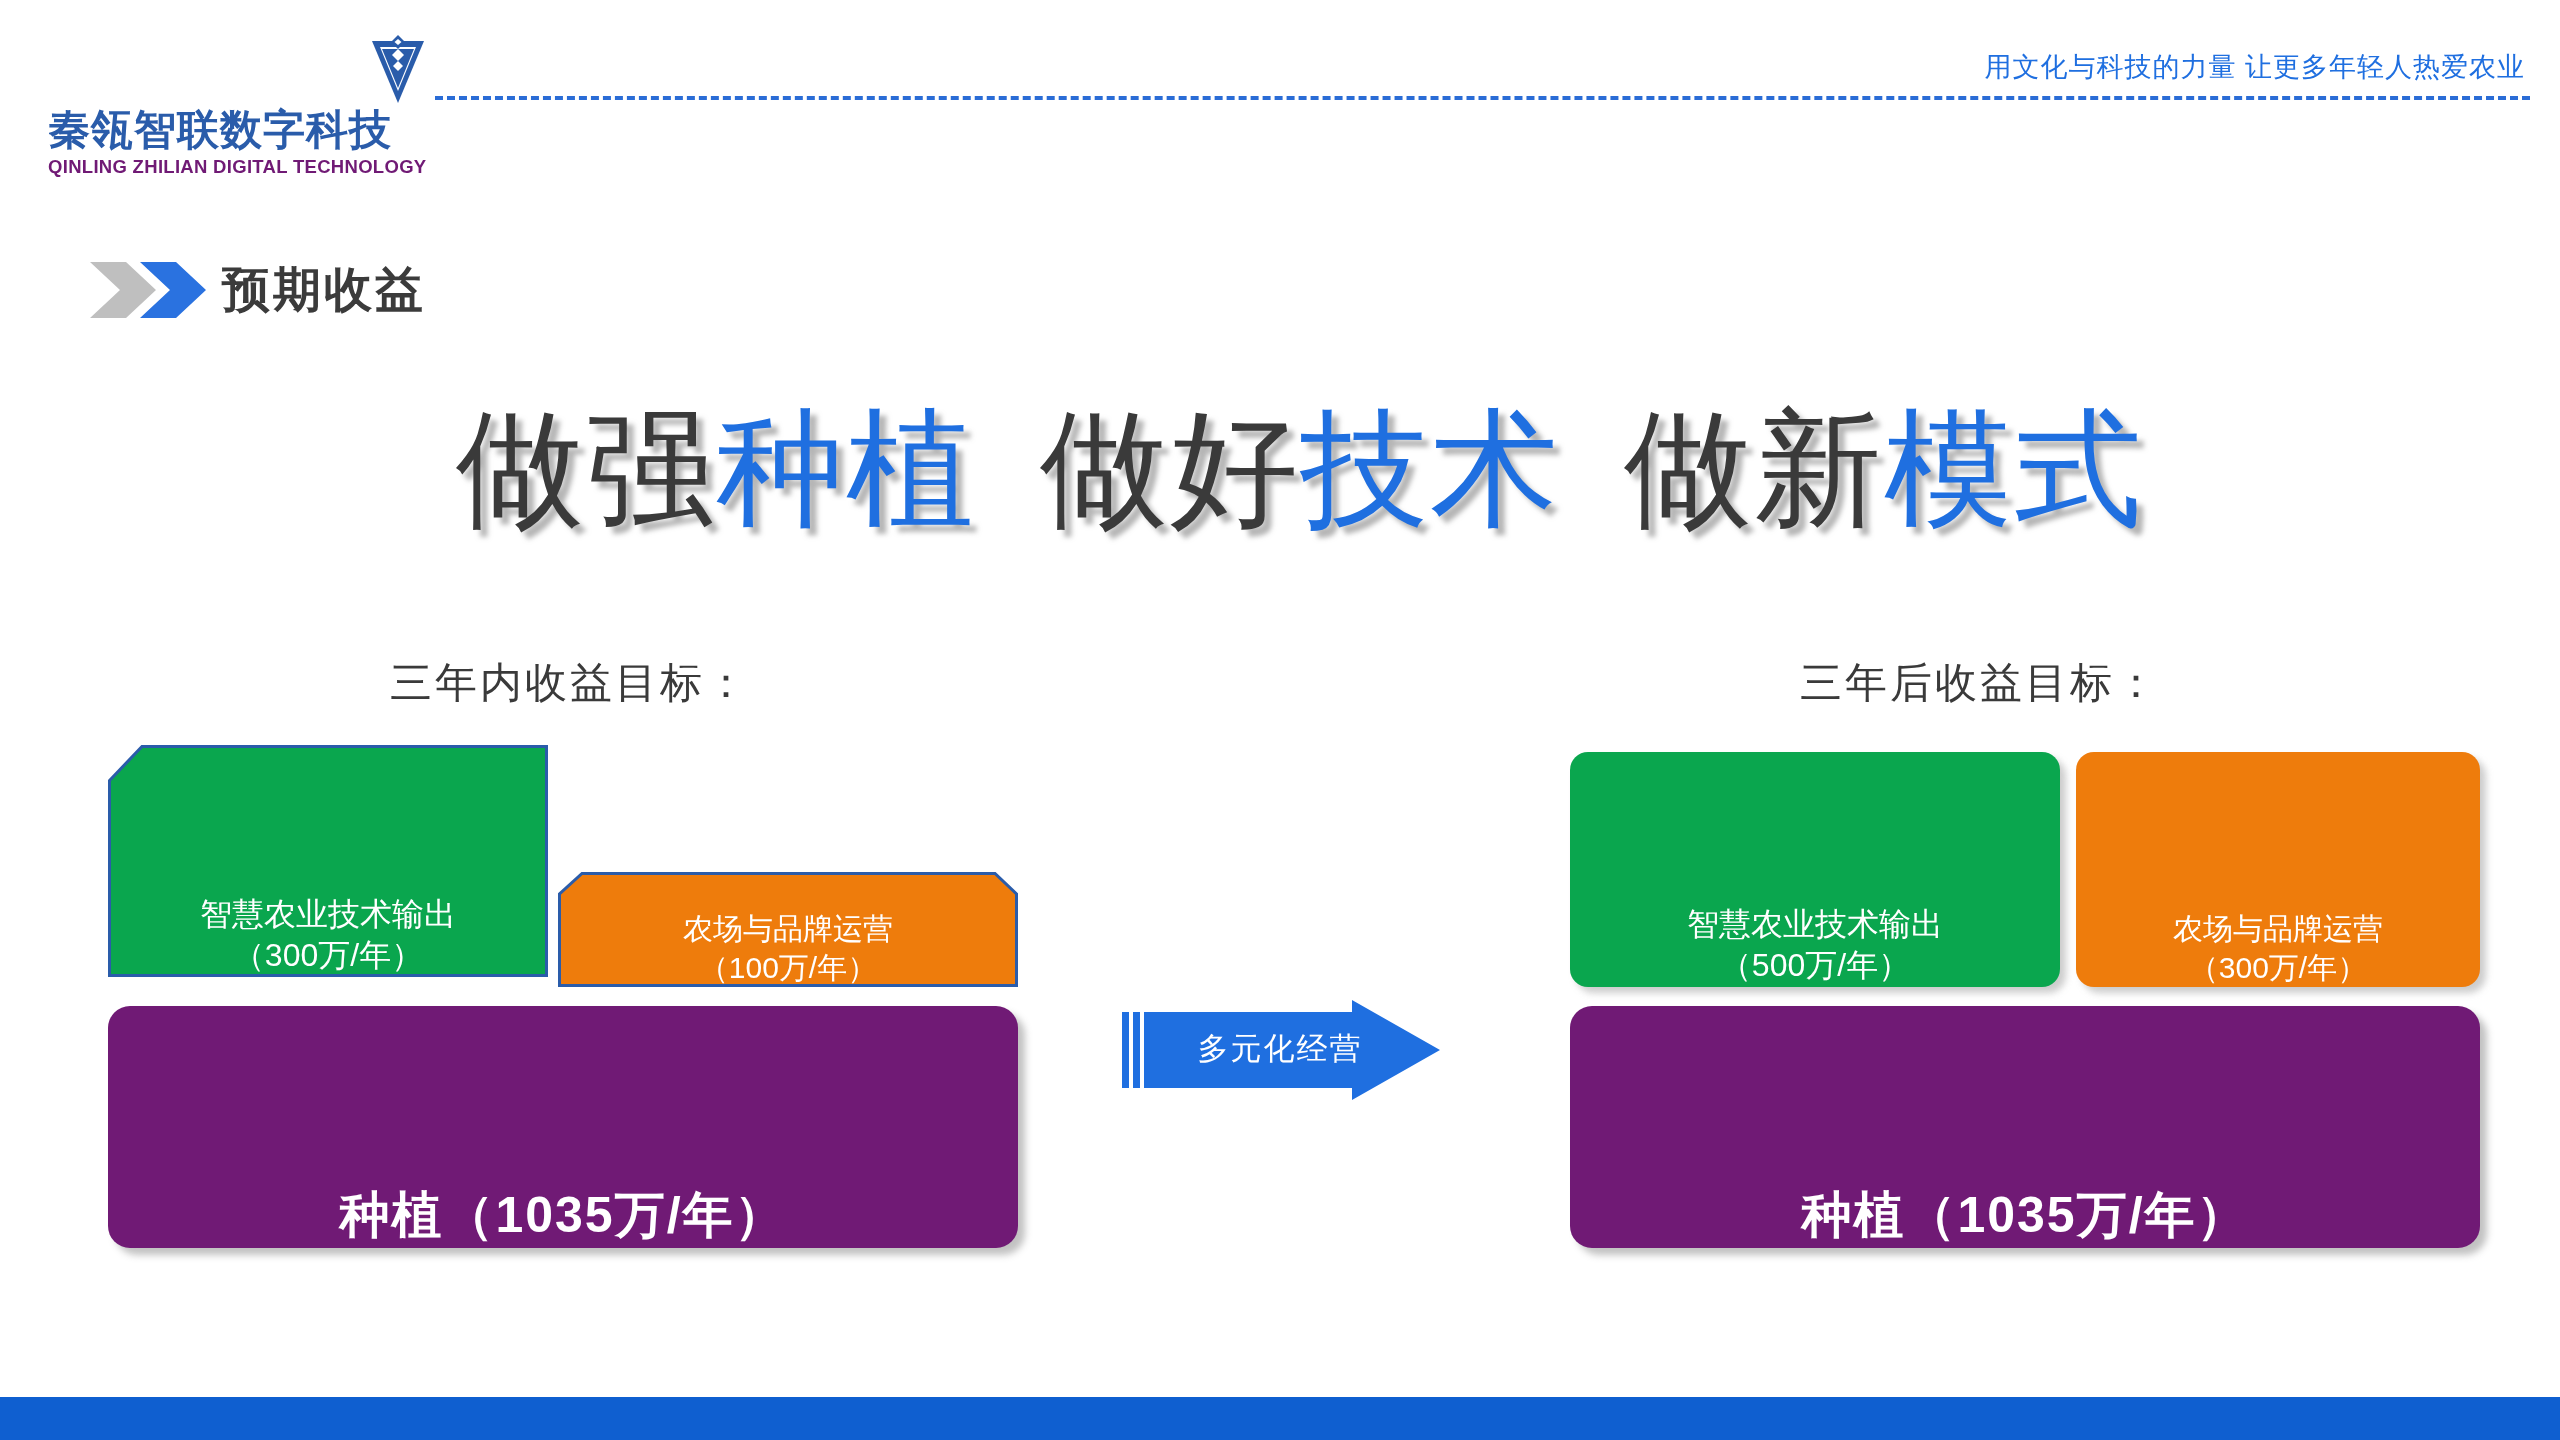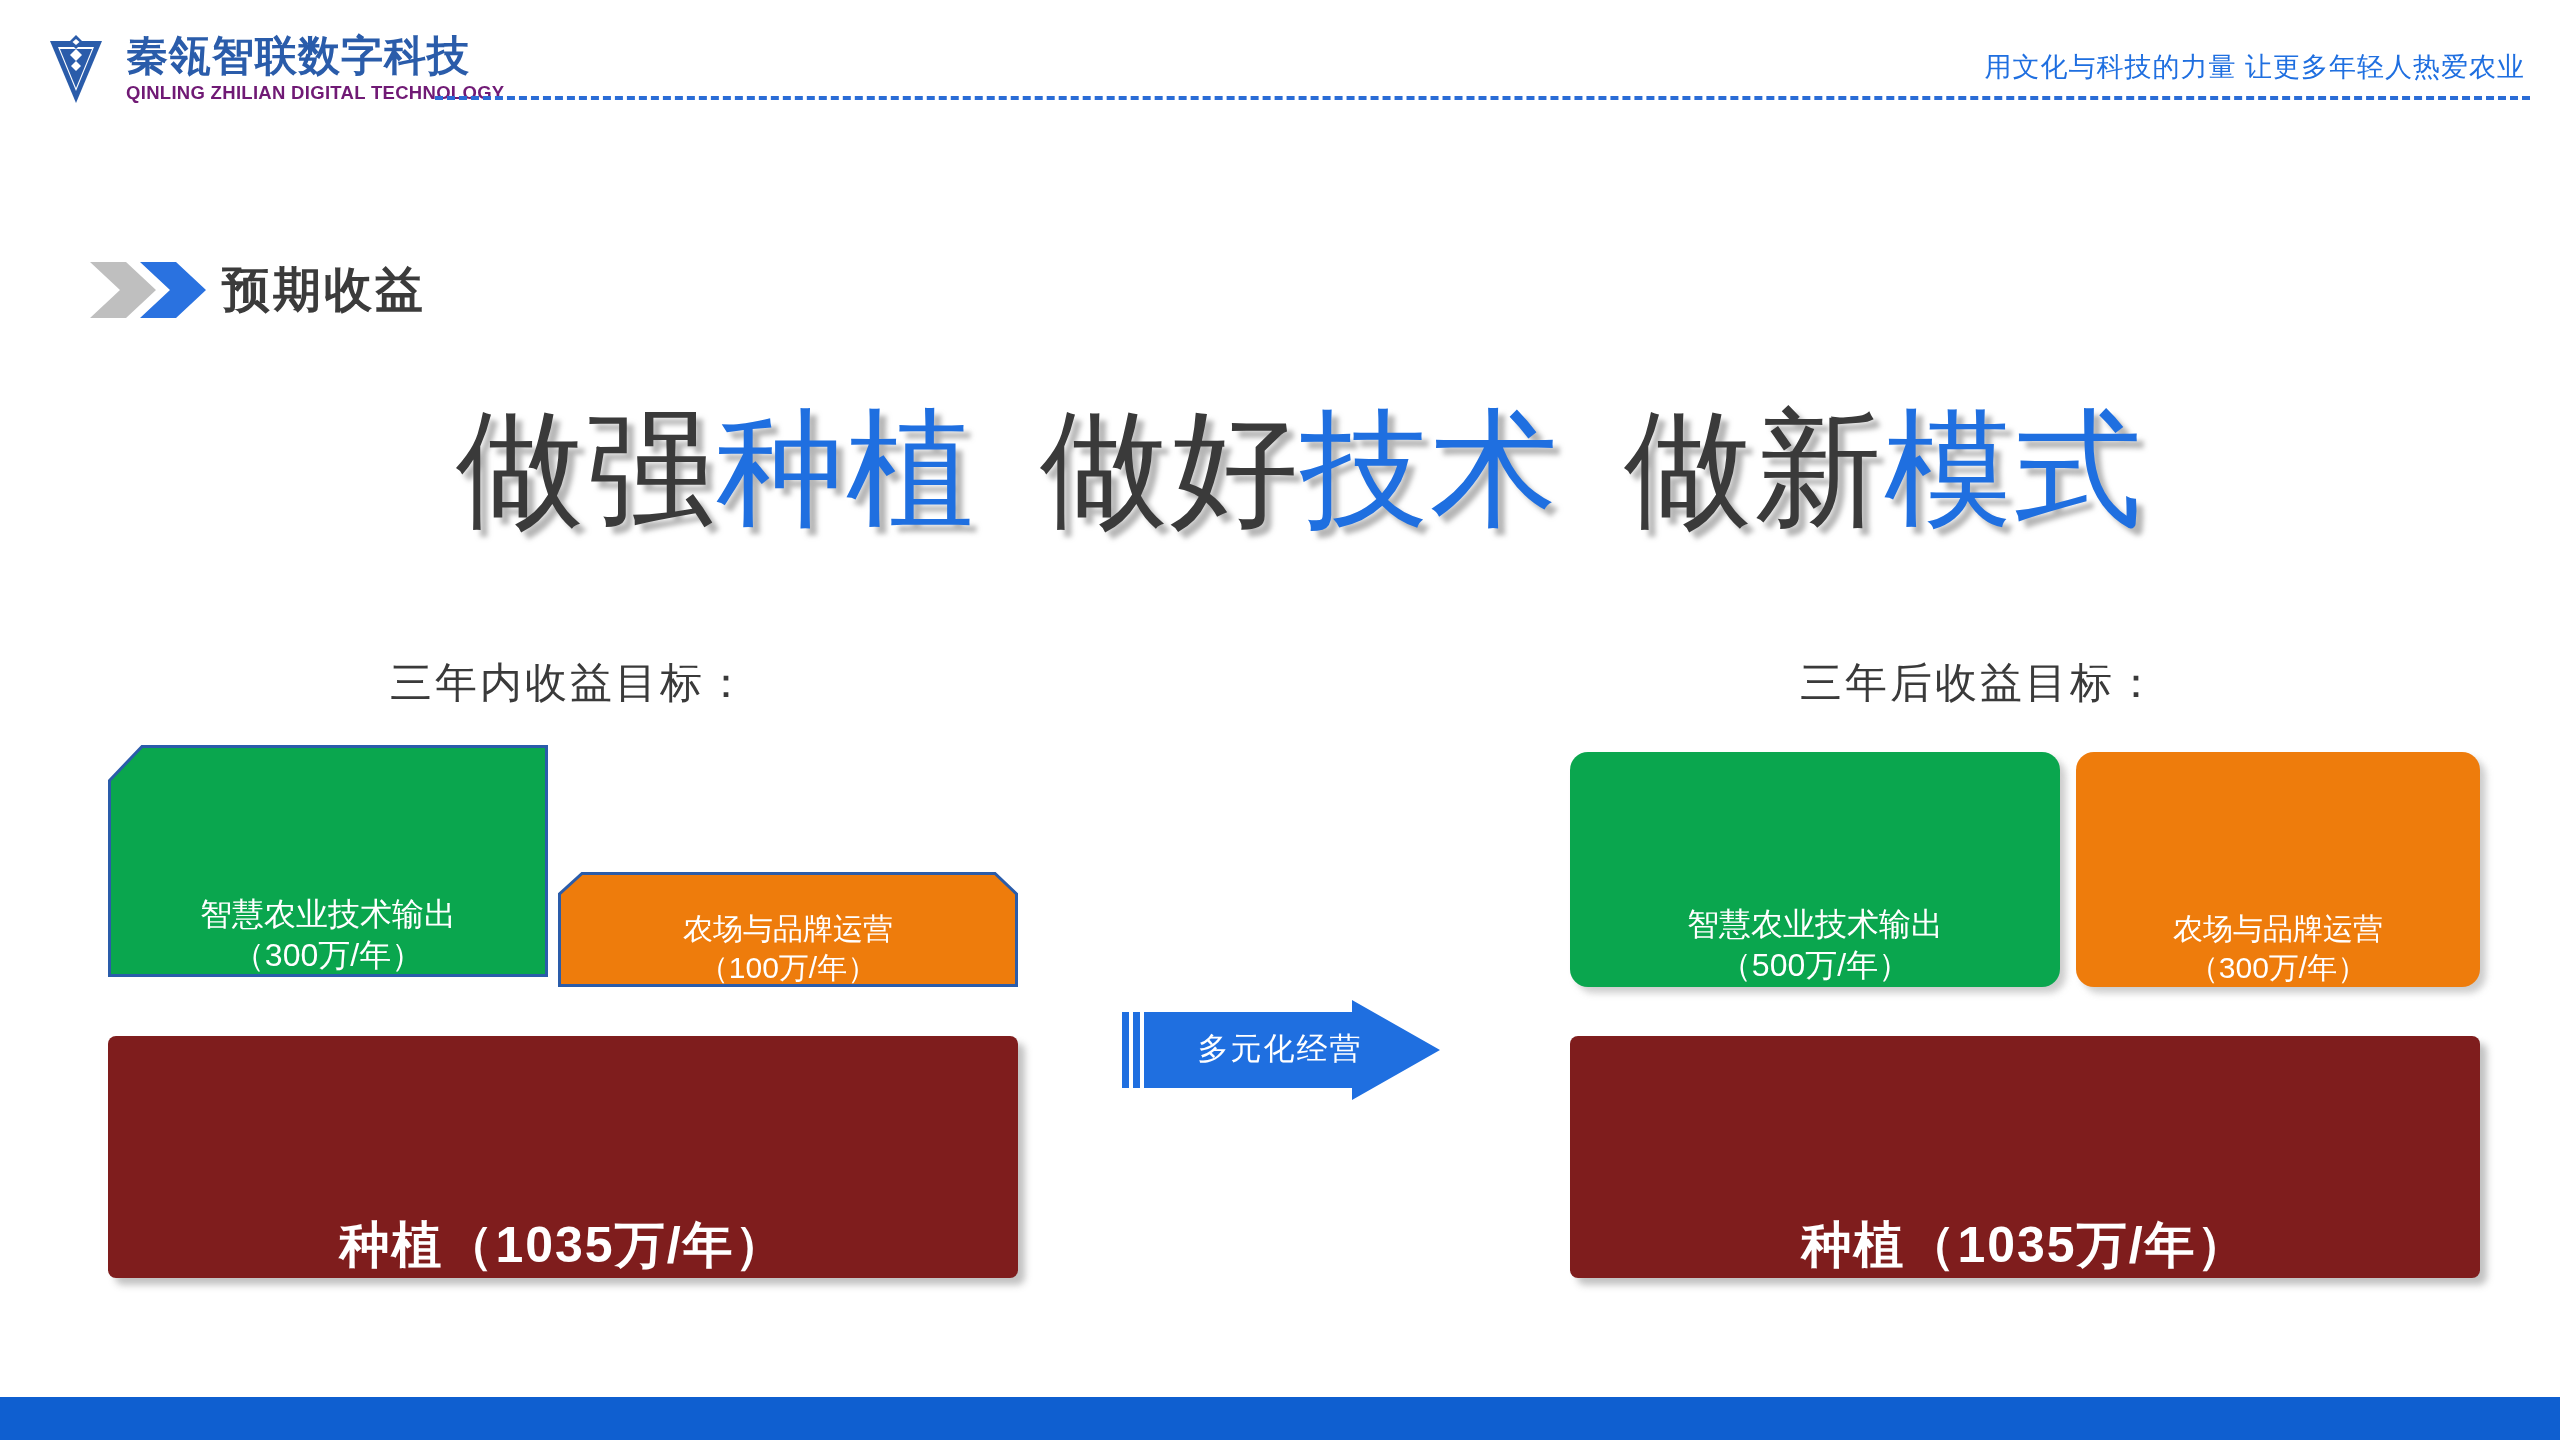--- a/index.html
+++ b/index.html
@@ -8,21 +8,21 @@
     width:2560px;height:1440px;
     background:#ffffff;
     font-family:"Liberation Sans","DejaVu Sans",sans-serif;
     overflow:hidden;
     position:relative;
   }
   .slide{position:absolute;inset:0;background:#fff;}
 
   
   .header{position:absolute;left:0;top:0;width:2560px;height:130px;}
-  .logo-wrap{position:absolute;left:48px;top:33px;display:flex;align-items:center;gap:22px;}
+  .logo-wrap{position:absolute;left:48px;top:33px;display:flex;align-items:flex-end;gap:4px;flex-direction:column;}
   .logo-mark{width:56px;height:72px;flex:none;}
   .logo-text{display:flex;flex-direction:column;line-height:1;}
   .logo-cn{font-size:42px;font-weight:bold;color:#2a5caa;letter-spacing:1px;
            font-family:"Liberation Sans","DejaVu Sans",sans-serif;}
   .logo-en{font-size:18.5px;font-weight:bold;color:#701a75;letter-spacing:0.3px;margin-top:7px;}
 
   .header-dash{position:absolute;left:435px;top:96px;width:2095px;height:0;
                border-top:4px dashed #2a6cd6;}
   .tagline{position:absolute;right:35px;top:49px;font-size:27px;color:#1f6fe0;
            letter-spacing:1px;white-space:nowrap;}
@@ -51,22 +51,22 @@
   
   .box{position:absolute;box-sizing:border-box;display:flex;align-items:flex-end;
        justify-content:center;text-align:center;color:#fff;}
   .box .t{line-height:1.3;}
   .box-l-green{left:108px;top:745px;width:440px;height:232px;font-size:32px;}
   .box-l-orange{left:558px;top:872px;width:460px;height:115px;font-size:30px;}
   .box-l-blue{left:108px;top:1006px;width:910px;height:242px;}
 
   .snip-shape{position:absolute;inset:0;}
 
-  .blue-card{background:#7f1d1d;border-radius:8px;
-             box-shadow:7px 7px 7px rgba(120,120,120,.45);margin-top:30px;}
+  .blue-card{background:#701a75;border-radius:22px;
+             box-shadow:7px 7px 7px rgba(120,120,120,.45);}
   .blue-card .t{font-size:50px;font-weight:bold;letter-spacing:2px;}
 
   
   .round{border-radius:18px;box-shadow:6px 6px 7px rgba(130,130,130,.40);}
   .green-card{background:#0aa64e;}
   .orange-card{background:#ee7c0c;}
   .box-r-green{left:1570px;top:752px;width:490px;height:235px;font-size:32px;}
   .box-r-orange{left:2076px;top:752px;width:404px;height:235px;font-size:30px;}
   .box-r-blue{left:1570px;top:1006px;width:910px;height:242px;}
 

